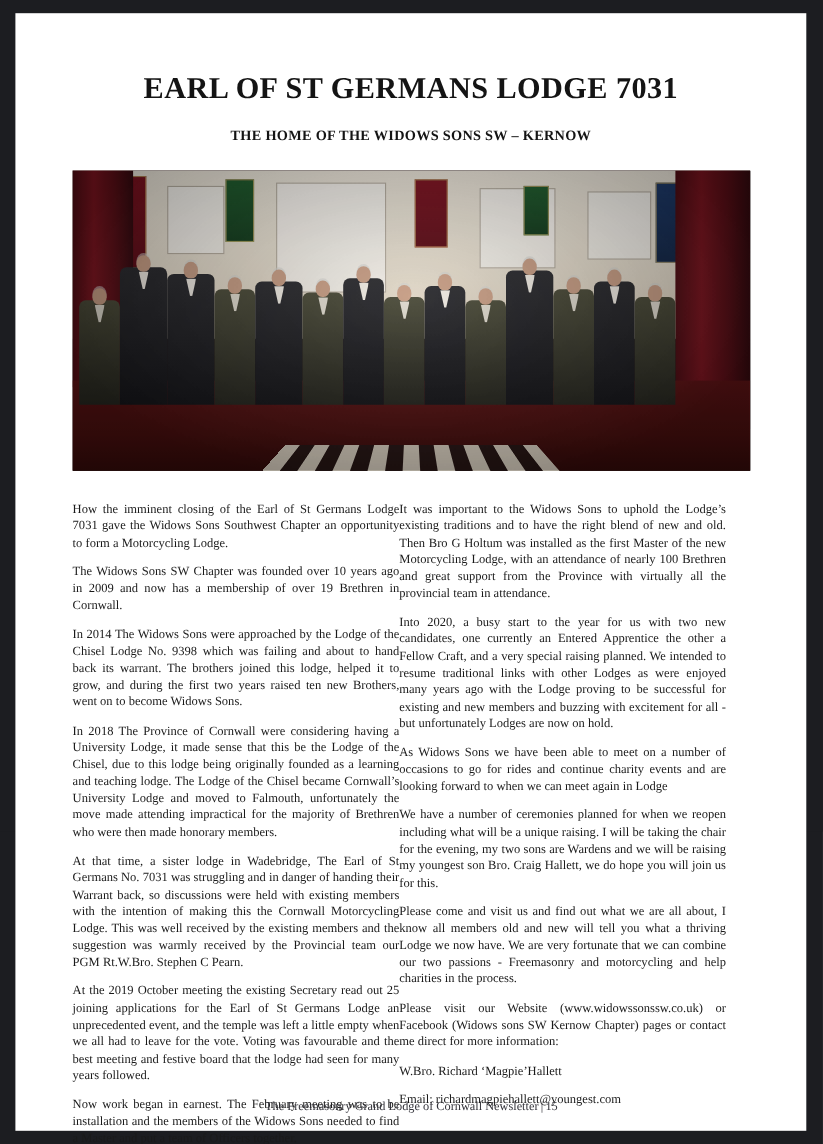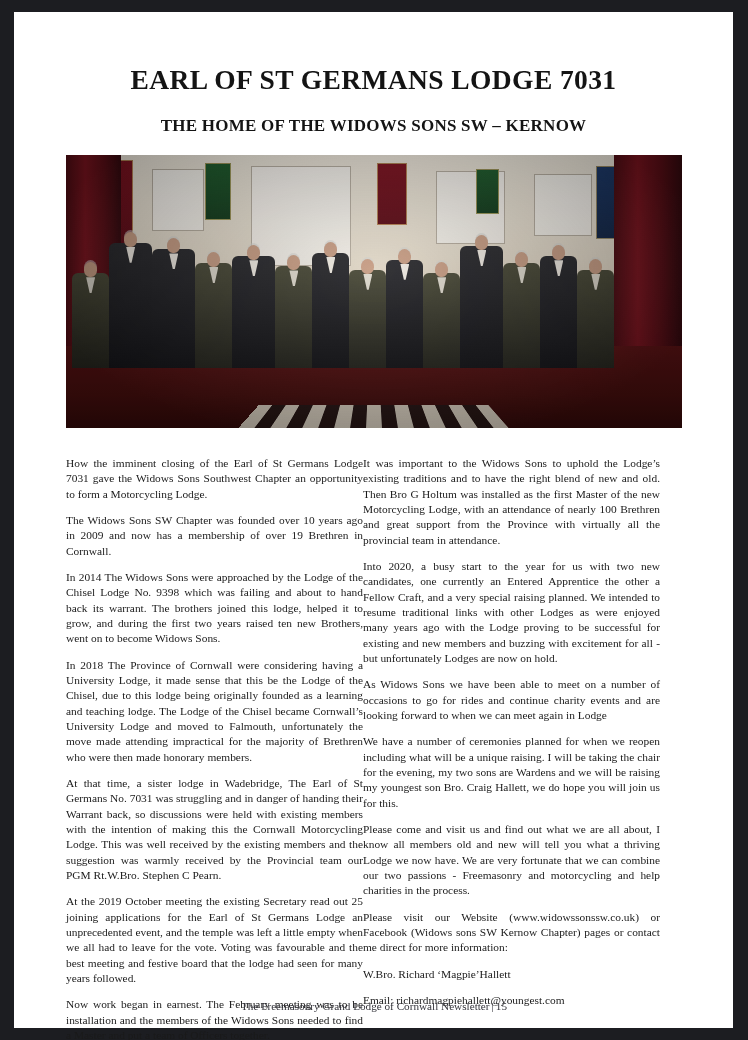--- a/index.html
+++ b/index.html
@@ -41,21 +41,21 @@
     font-family: "Liberation Serif", "DejaVu Serif", serif;
     font-size: 27.5px;
     font-weight: 700;
     letter-spacing: 0.4px;
     color: #141414;
     margin: 0;
     line-height: 1.15;
   }
   .lodge-subtitle {
     font-family: "Liberation Serif", "DejaVu Serif", serif;
-    font-size: 17px;
+    font-size: 13px;
     font-weight: 700;
     letter-spacing: 0.25px;
     color: #141414;
     margin: 20px 0 0 0;
     line-height: 1.15;
   }
 
   
   .photo-wrap {
     position: absolute;

